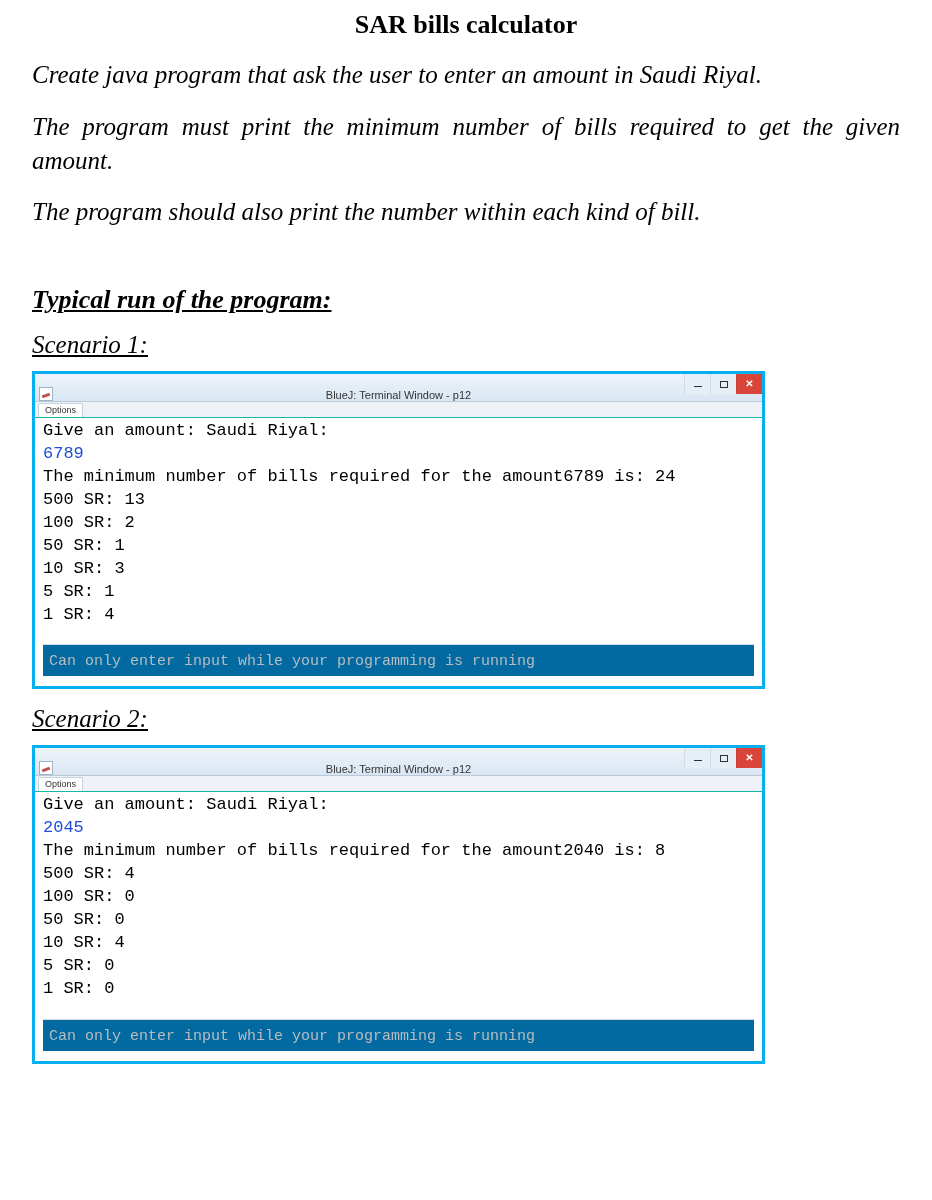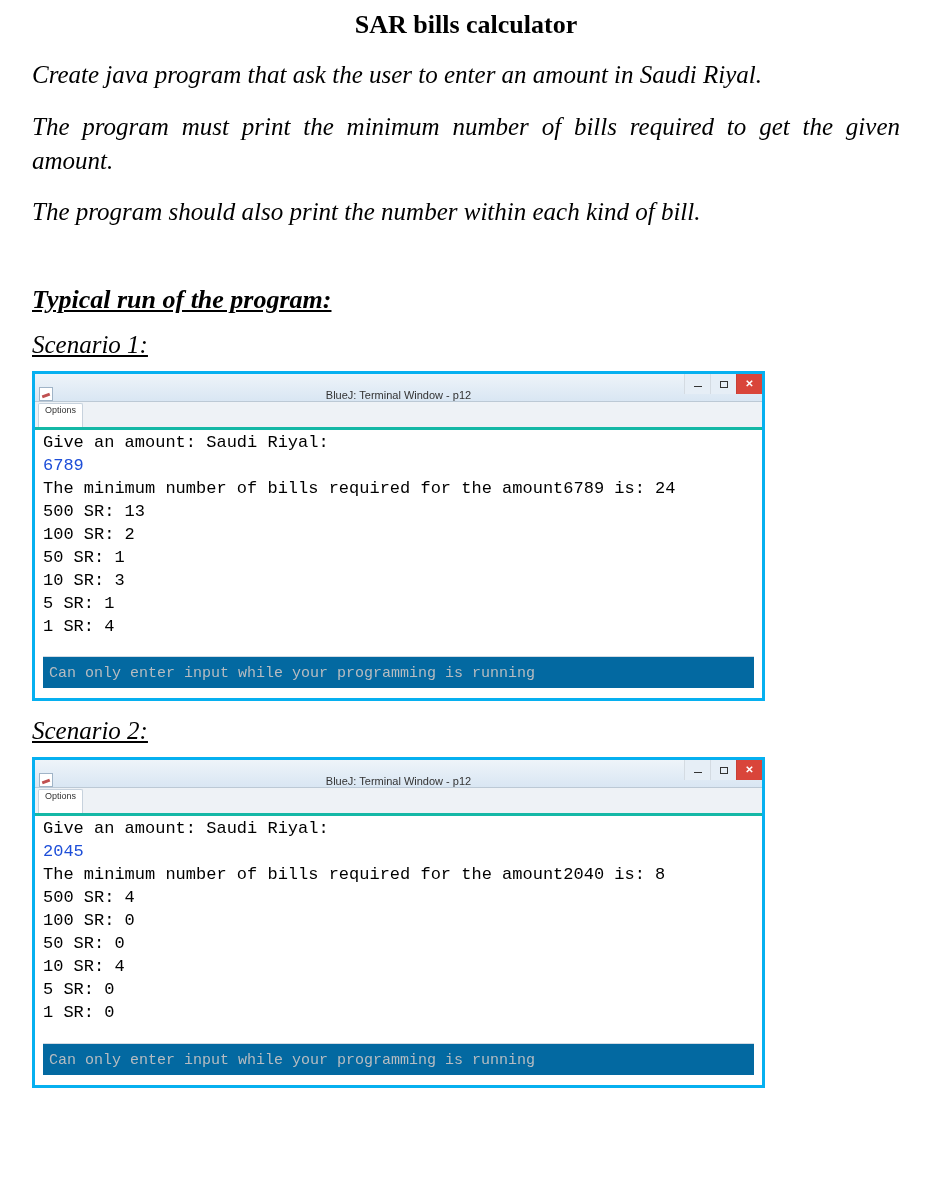--- a/index.html
+++ b/index.html
@@ -96,22 +96,22 @@
       font-family: Arial, sans-serif;
       border-left: 1px solid rgba(0,0,0,0.08);
       cursor: pointer;
     }
     .tbar .controls .min, .tbar .controls .max { background:#e6eef6; color:#333; }
     .tbar .controls .close { background:#d9453a; color:#fff; font-weight:bold; }
     .tbar .controls .min span { display:inline-block; width:8px; border-top:1.5px solid #333; margin-top:5px;}
     .tbar .controls .max span { display:inline-block; width:8px; height:7px; border:1.5px solid #333; }
     .menubar {
       background: #eef2f6;
-      border-bottom: 3px solid #14b8a6;
-      height: 28px;
+      border-bottom: 1px solid #14b8a6;
+      height: 16px;
       display: flex;
       align-items: stretch;
       font-family: Tahoma, Arial, sans-serif;
     }
     .menubar .opttab {
       background:#fff;
       border:1px solid #c7d2dd;
       border-bottom:none;
       border-top-left-radius:2px;
       border-top-right-radius:2px;

